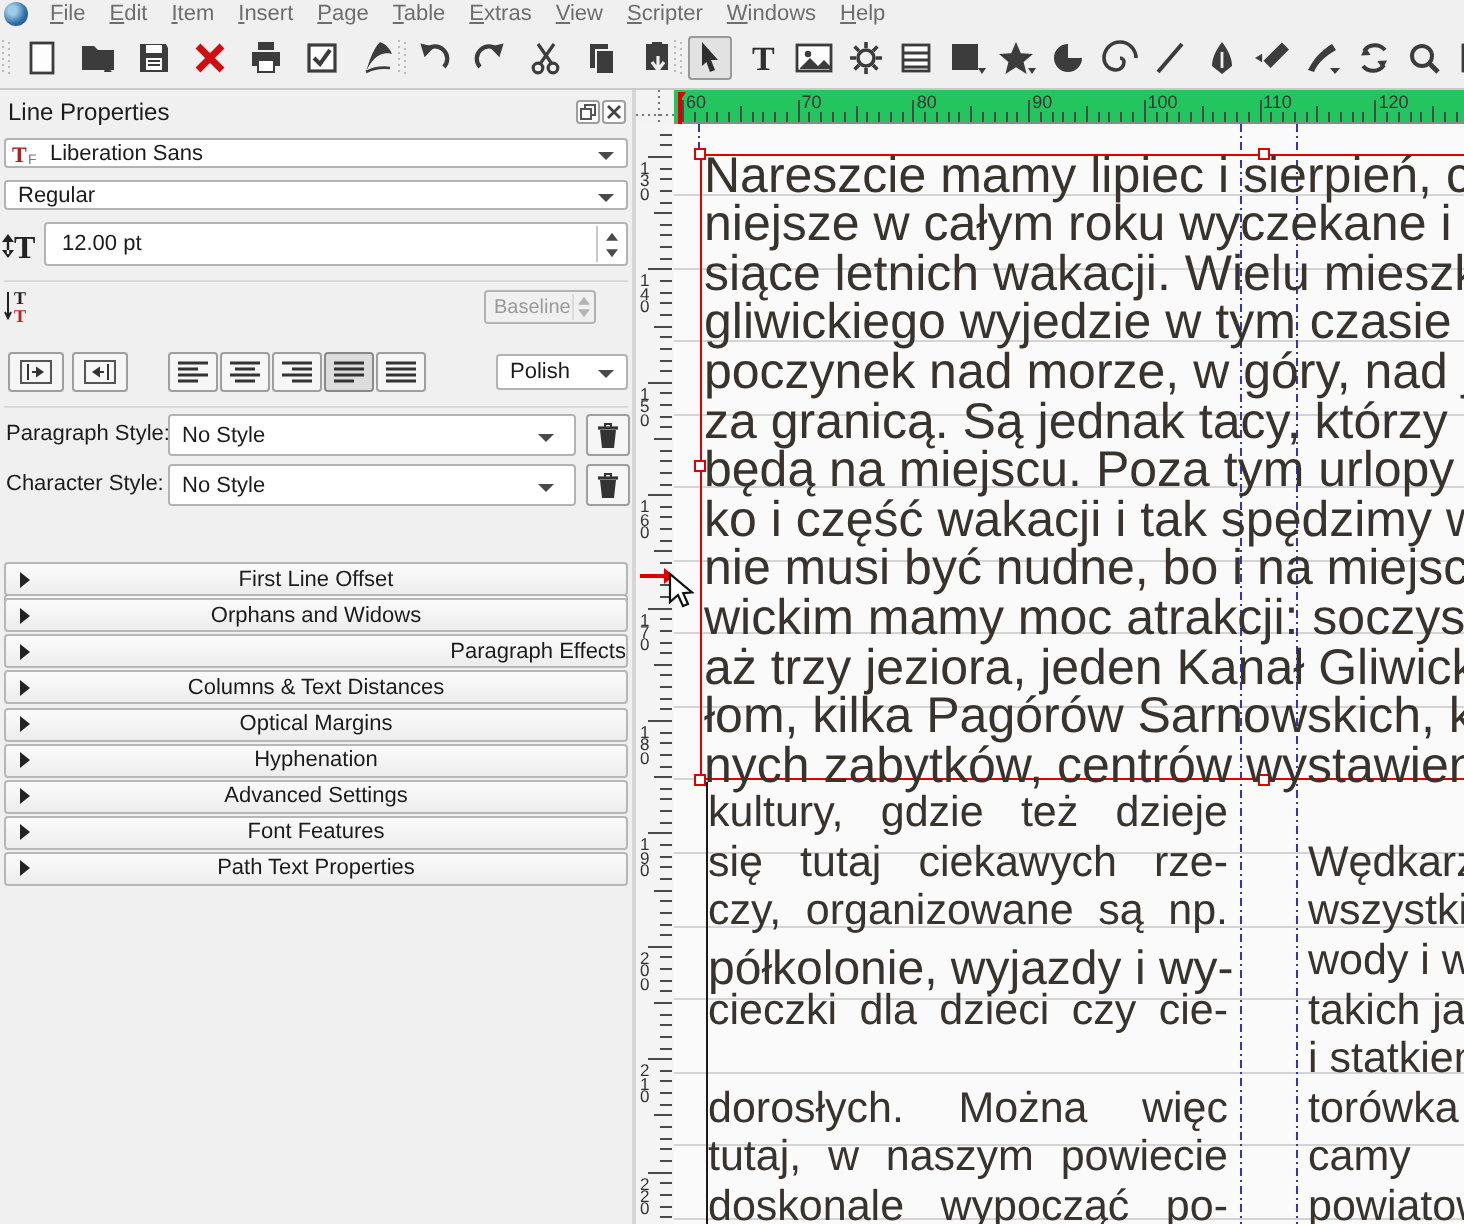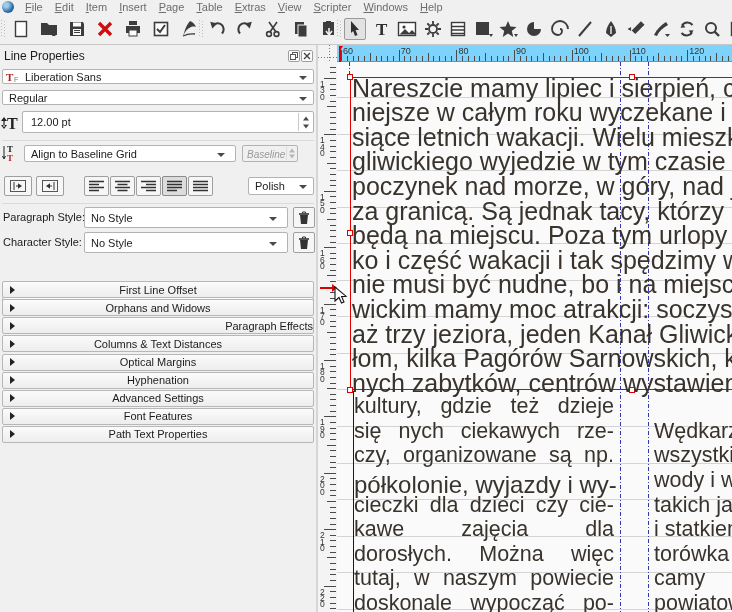--- a/index.html
+++ b/index.html
@@ -33,38 +33,38 @@
   .combo .txt { position:absolute; left:6px; top:50%; transform:translateY(-50%); white-space:nowrap; }
   .combo-arrow { position:absolute; right:6px; top:50%; margin-top:-1px; width:0; height:0;
     border-left:4px solid transparent; border-right:4px solid transparent; border-top:4px solid #4a4a4a; }
   .spin-btns { position:absolute; right:1px; top:1px; bottom:1px; width:14px; border-left:1px solid #c9c9c9;
     display:flex; flex-direction:column; }
   .spin-up,.spin-dn { flex:1; position:relative; }
   .spin-up:after { content:""; position:absolute; left:50%; top:50%; transform:translate(-50%,-40%);
     border-left:3.5px solid transparent; border-right:3.5px solid transparent; border-bottom:4px solid #4a4a4a; }
   .spin-dn:after { content:""; position:absolute; left:50%; top:50%; transform:translate(-50%,-60%);
     border-left:3.5px solid transparent; border-right:3.5px solid transparent; border-top:4px solid #4a4a4a; }
-  .disabled { background:#f0f0f0 !important; color:#9a9a9a !important;font-style:italic; }
+  .disabled { background:#f0f0f0 !important; color:#9a9a9a !important; }
   .disabled .spin-btns { border-left-color:#dcdcdc; }
   .disabled .spin-up:after { border-bottom-color:#b5b5b5; }
   .disabled .spin-dn:after { border-top-color:#b5b5b5; }
   .mini-btn { position:absolute; border:1px solid #9f9f9f; background:#f6f6f6; border-radius:2px;
     display:flex; align-items:center; justify-content:center; }
   .mini-btn.pressed { background:#dcdcdc; border-color:#8a8a8a; }
   .sep-line { position:absolute; left:2px; width:312px; height:1px; background:#dadada; }
   .panel-label { position:absolute; font-size:11px; color:#1b1b1b; white-space:nowrap; }
   .section-bar { position:absolute; left:2px; width:312px; height:17px; border:1px solid #b7b7b7; border-radius:2px;
     background:linear-gradient(#fbfbfb,#ededed); font-size:11px; color:#1b1b1b;
     display:flex; align-items:center; justify-content:center; }
   .section-bar .arr { position:absolute; left:7px; top:50%; margin-top:-4px; width:0; height:0;
     border-top:4px solid transparent; border-bottom:4px solid transparent; border-left:5px solid #222; }
 
   #canvas { position:absolute; left:318px; top:45px; width:414px; height:567px; background:#f3f3f3; }
   #corner { position:absolute; left:0; top:0; width:19px; height:17px; }
-  #hruler { position:absolute; left:19px; top:0; width:395px; height:17px; background:#7dd3fc; border-bottom:1px solid #8a8a8a;text-align:right; }
+  #hruler { position:absolute; left:19px; top:0; width:395px; height:17px; background:#22c55e; border-bottom:1px solid #8a8a8a;text-align:right; }
   #vruler { position:absolute; left:0; top:17px; width:19px; height:550px; background:#f4f4f4; }
   .hr-tick { position:absolute; bottom:0; width:1px; background:#4a4a4a; }
   .hr-num { position:absolute; top:1px; font-size:9px; color:#333; }
   .vr-tick { position:absolute; right:1px; height:1px; background:#4a4a4a; }
   .vr-num { position:absolute; left:2px; font-size:8.5px; line-height:6.4px; color:#333; width:10px; text-align:left; }
   #page { position:absolute; left:19px; top:17px; width:395px; height:550px; background:#fafafa; overflow:hidden; }
   .gridline { position:absolute; left:0; width:395px; height:1px; background:#d4d4d4; }
   .vguide { position:absolute; top:0; width:1px; height:550px;
     background-image:repeating-linear-gradient(to bottom,#3535b0 0 4px, transparent 4px 6px, #3535b0 6px 7px, transparent 7px 9px); }
   #frame-red { position:absolute; border:1px solid #e00000; }
@@ -311,24 +311,20 @@
         </div>
     </div>
 
     <div class="sep-line" style="top:95px;"></div>
 
     <svg width="16" height="18" style="position:absolute;left:2px;top:99px;">
       <text x="5" y="8" font-size="9" font-family="Liberation Serif, serif" fill="#222" font-weight="bold">T</text>
       <text x="5" y="17" font-size="9" font-family="Liberation Serif, serif" fill="#c02020" font-weight="bold">T</text>
       <path d="M2 2 v12 M0.5 12 l1.5 3 l1.5 -3" stroke="#222" stroke-width="1" fill="none"></path>
     </svg>
-    <div class="combo" style="left:24px; top:100px; width:212px; height:17px;">
-      <span class="txt">Align to Baseline Grid</span>
-      <span class="combo-arrow" style="right:10px;"></span>
-    </div>
     <div class="combo disabled" style="left:242px; top:100px; width:56px; height:17px;">
       <span class="txt" style="font-size:10px; left:4px;">Baseline</span>
       <div class="spin-btns" style="width:10px;">
           <div class="spin-up"></div>
           <div class="spin-dn"></div>
         </div>
     </div>
 
     <div class="mini-btn" style="left:4px; top:131px; width:28px; height:20px;">
       <svg width="16" height="12">
@@ -673,25 +669,24 @@
         <div class="tline" style="left: 15px; top: 111.9px; font-size: 25px; line-height: 25px;">poczynek nad morze, w góry, nad je</div>
         <div class="tline" style="left: 15px; top: 136.5px; font-size: 25px; line-height: 25px;">za granicą. Są jednak tacy, którzy pr</div>
         <div class="tline" style="left: 15px; top: 161.1px; font-size: 25px; line-height: 25px;">będą na miejscu. Poza tym urlopy tr</div>
         <div class="tline" style="left: 15px; top: 185.7px; font-size: 25px; line-height: 25px;">ko i część wakacji i tak spędzimy w</div>
         <div class="tline" style="left: 15px; top: 210.3px; font-size: 25px; line-height: 25px;">nie musi być nudne, bo i na miejscu</div>
         <div class="tline" style="left: 15px; top: 234.9px; font-size: 25px; line-height: 25px;">wickim mamy moc atrakcji: soczyst</div>
         <div class="tline" style="left: 15px; top: 259.5px; font-size: 25px; line-height: 25px;">aż trzy jeziora, jeden Kanał Gliwicki</div>
         <div class="tline" style="left: 15px; top: 284.1px; font-size: 25px; line-height: 25px;">łom, kilka Pagórów Sarnowskich, kil</div>
         <div class="tline" style="left: 15px; top: 308.7px; font-size: 25px; line-height: 25px;">nych zabytków, centrów wystawienn</div>
         <div class="tline-j" style="left: 17px; width: 260px; top: 334.1px; font-size: 21.5px; line-height: 21.5px;"><span>kultury, gdzie też dzieje</span></div>
-        <div class="tline-j" style="left: 17px; width: 260px; top: 358.7px; font-size: 21.5px; line-height: 21.5px;"><span>się nych ciekawych rze-</span></div>
+        <div class="tline-j" style="left: 17px; width: 260px; top: 358.7px; font-size: 21.5px; line-height: 21.5px;"><span>się tutaj ciekawych rze-</span></div>
         <div class="tline-j" style="left: 17px; width: 260px; top: 383.3px; font-size: 21.5px; line-height: 21.5px;"><span>czy, organizowane są np.</span></div>
         <div class="tline-j" style="left: 17px; width: 260px; top: 412px; font-size: 24px; line-height: 21.5px;"><span>półkolonie, wyjazdy i wy-</span></div>
         <div class="tline-j" style="left: 17px; width: 260px; top: 432.5px; font-size: 21.5px; line-height: 21.5px;"><span>cieczki dla dzieci czy cie-</span></div>
-        <div class="tline-j" style="left: 17px; width: 260px; top: 457.1px; font-size: 21.5px; line-height: 21.5px;"><span>kawe zajęcia dla</span></div>
         <div class="tline-j" style="left: 17px; width: 260px; top: 481.7px; font-size: 21.5px; line-height: 21.5px;"><span>dorosłych. Można więc</span></div>
         <div class="tline-j" style="left: 17px; width: 260px; top: 506.3px; font-size: 21.5px; line-height: 21.5px;"><span>tutaj, w naszym powiecie</span></div>
         <div class="tline-j" style="left: 17px; width: 260px; top: 530.9px; font-size: 21.5px; line-height: 21.5px;"><span>doskonale wypocząć po-</span></div>
         <div class="tline" style="left: 317px; top: 358.7px; font-size: 21.5px; line-height: 21.5px;">Wędkarz</div>
         <div class="tline" style="left: 317px; top: 383.3px; font-size: 21.5px; line-height: 21.5px;">wszystkim</div>
         <div class="tline" style="left: 317px; top: 407.9px; font-size: 21.5px; line-height: 21.5px;">wody i wo</div>
         <div class="tline" style="left: 317px; top: 432.5px; font-size: 21.5px; line-height: 21.5px;">takich jak</div>
         <div class="tline" style="left: 317px; top: 457.1px; font-size: 21.5px; line-height: 21.5px;">i statkiem</div>
         <div class="tline" style="left: 317px; top: 481.7px; font-size: 21.5px; line-height: 21.5px;">torówka</div>
         <div class="tline" style="left: 317px; top: 506.3px; font-size: 21.5px; line-height: 21.5px;">camy</div>

